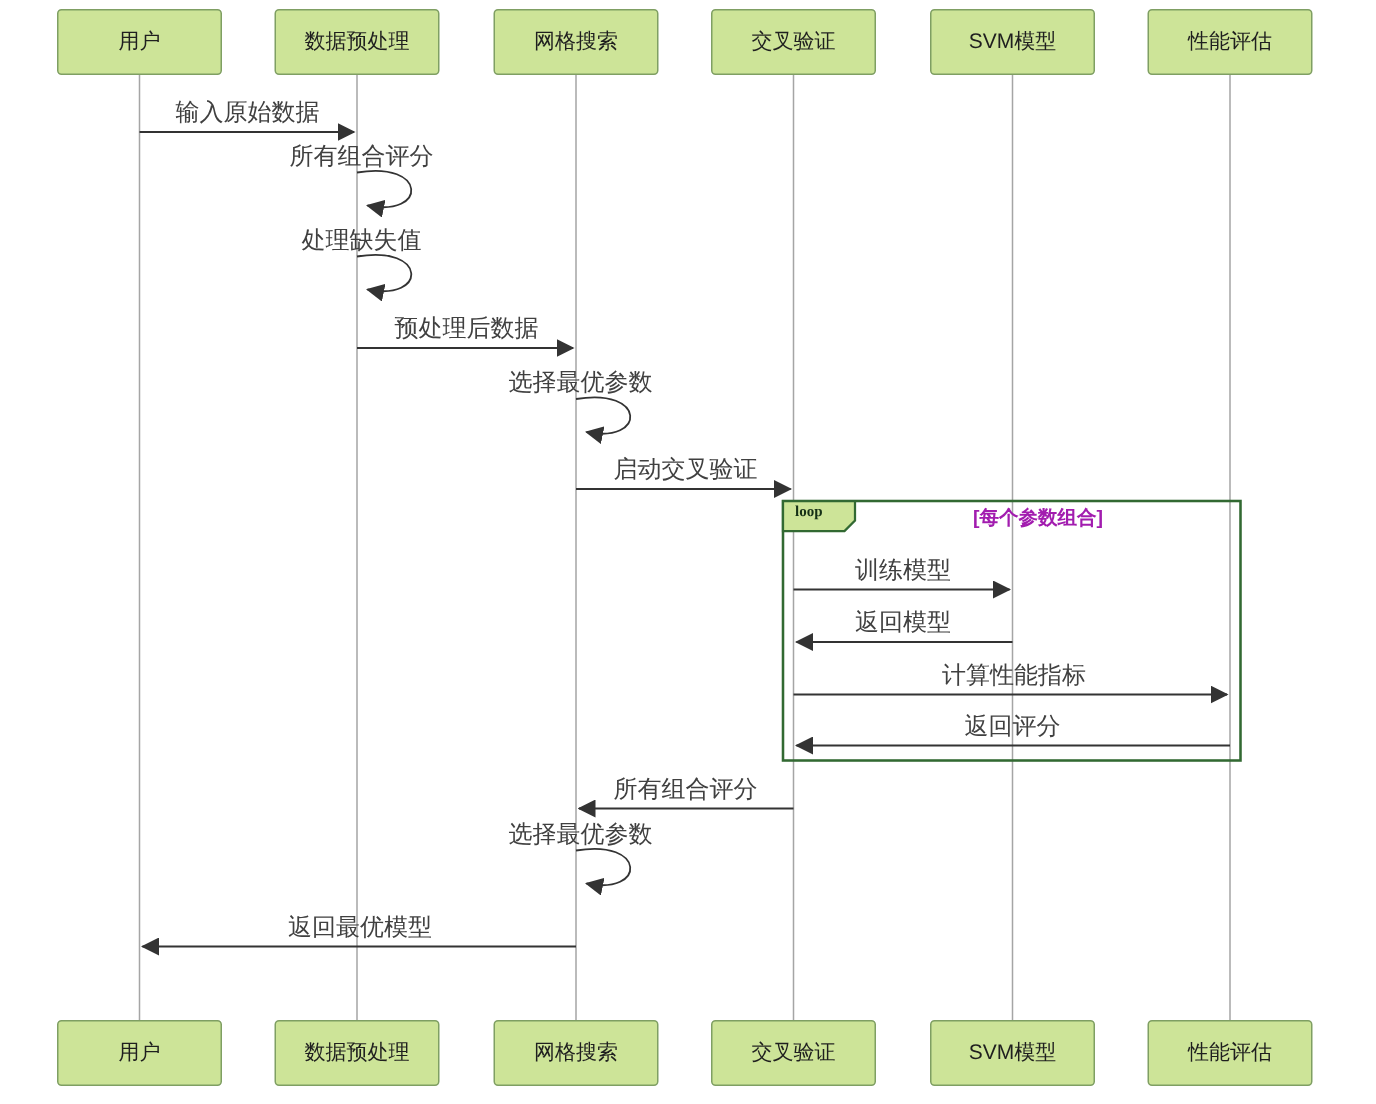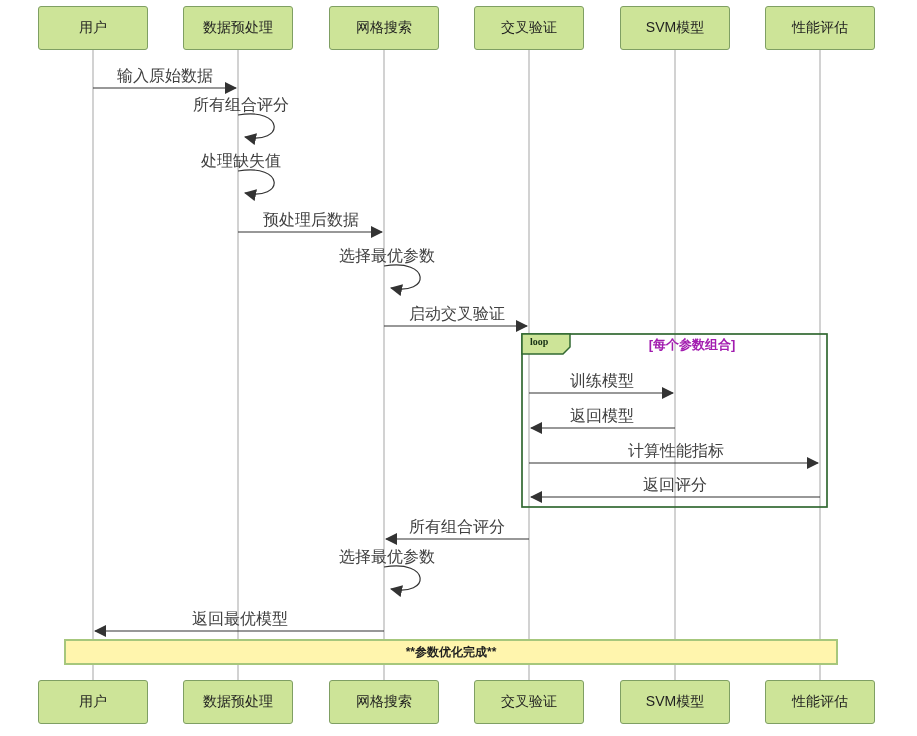--- a/index.html
+++ b/index.html
@@ -107,23 +107,20 @@
   <div class="msg" style="left:602px;top:408px;">返回模型</div>
   <div class="msg" style="left:676px;top:443px;">计算性能指标</div>
   <div class="msg" style="left:675px;top:477px;">返回评分</div>
   <div class="msg" style="left:457px;top:519px;">所有组合评分</div>
   <div class="msg" style="left:387px;top:549px;">选择最优参数</div>
   <div class="msg" style="left:240px;top:611px;">返回最优模型</div>
 
   <div class="loop-label" style="left:530px;top:336px;">loop</div>
   <div class="loop-cond" style="left:692px;top:336px;">[每个参数组合]</div>
 
-  <div class="note">
-    <span>**参数优化完成**</span>
-  </div>
 
   <div class="actor" style="left:38px;top:680px;">
       <span>用户</span>
     </div>
   <div class="actor" style="left:183px;top:680px;">
       <span>数据预处理</span>
     </div>
   <div class="actor" style="left:329px;top:680px;">
       <span>网格搜索</span>
     </div>

